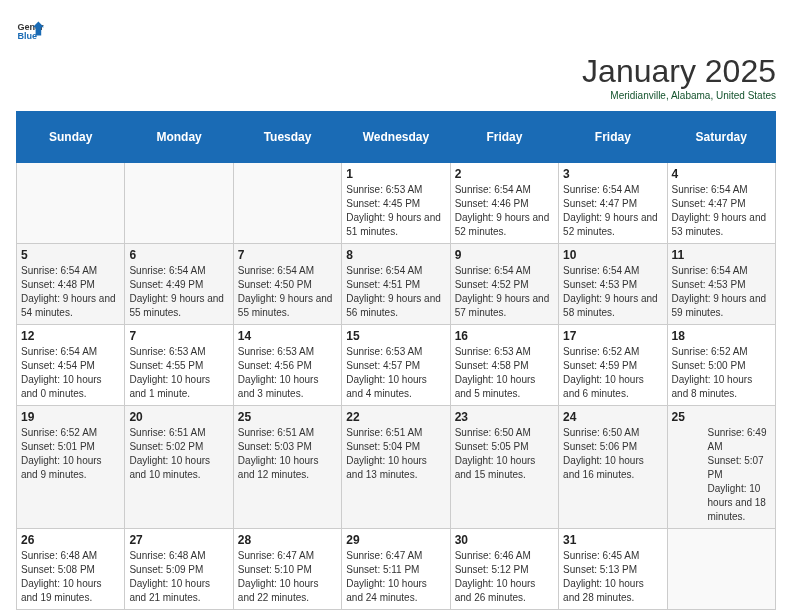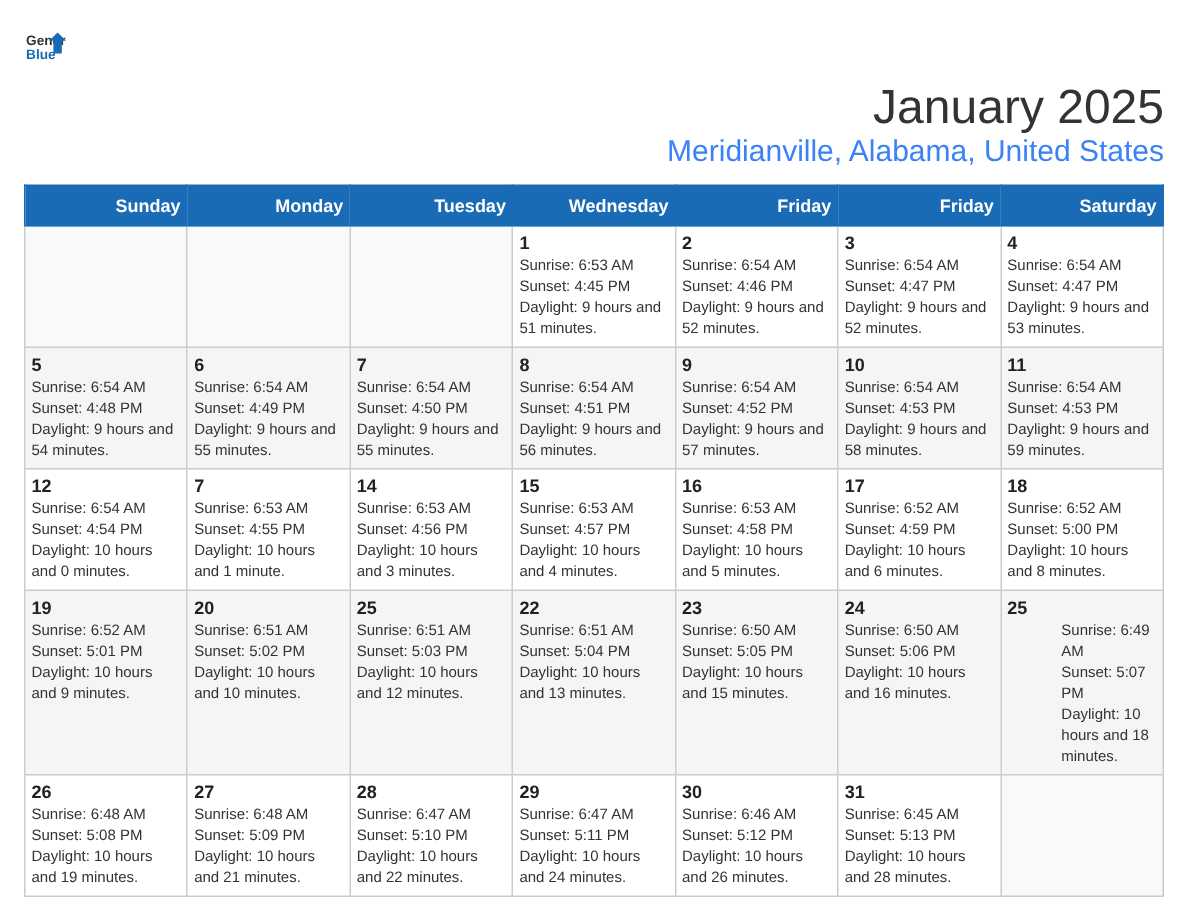--- a/index.html
+++ b/index.html
@@ -28,33 +28,33 @@
     .title-section {
       text-align: right;
       margin-top: 37px;
     }
     .calendar-title {
       font-size: 32px;
       font-weight: normal;
       color: #333;
     }
     .calendar-subtitle {
-      font-size: 20px;
-      color: #3b82f6;
+      font-size: 10px;
+      color: #14532d;
     }
     table {
       width: 100%;
       border-collapse: collapse;
       font-size: 11px;
     }
     thead tr th {
       background-color: #1a6bb5;
       color: #fff;
-      padding: 6px 4px;
-      text-align: right;
+      padding: 18px 4px;
+      text-align: center;
       font-size: 12px;
       font-weight: bold;
       border: 1px solid #1a6bb5;
     }
     tbody tr td {
       border: 1px solid #ccc;
       padding: 4px;
       vertical-align: top;
       width: 108px;
       min-height: 80px;

